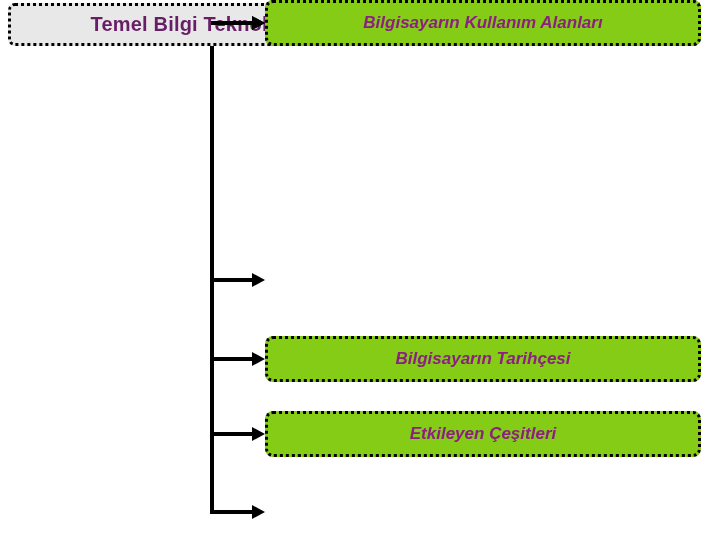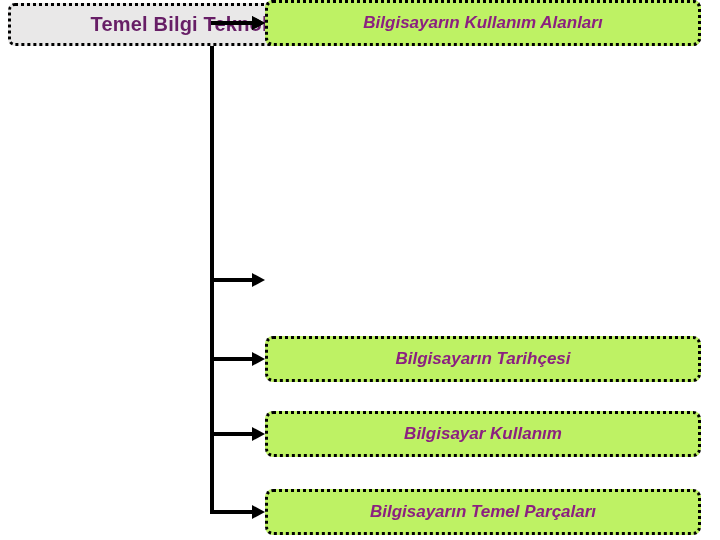--- a/index.html
+++ b/index.html
@@ -76,21 +76,21 @@
     border-bottom: 7px solid transparent;
     border-left: 13px solid #000000;
   }
   .child-box {
     position: absolute;
     left: 265px;
     top: 0;
     width: 436px;
     height: 46px;
     box-sizing: border-box;
-    background: #bef264;
+    background: #84cc16;
     border: 3px dotted #000000;
     border-radius: 8px;
     display: flex;
     align-items: center;
     justify-content: center;
   }
   .child-box span {
     font-size: 17px;
     font-weight: bold;
     font-style: italic;
@@ -119,30 +119,27 @@
     <div class="arrowhead"></div>
     <div class="child-box">
       <span>Bilgisayarın Tarihçesi</span>
     </div>
   </div>
 
   <div class="row">
     <div class="branch"></div>
     <div class="arrowhead"></div>
     <div class="child-box">
-      <span>Bilgisayar Kullanım</span>
+      <span>Etkileyen Çeşitleri</span>
     </div>
   </div>
 
   <div class="row">
     <div class="branch"></div>
     <div class="arrowhead"></div>
-    <div class="child-box">
-      <span>Bilgisayarın Temel Parçaları</span>
-    </div>
   </div>
 
   <div class="row">
     <div class="branch"></div>
     <div class="arrowhead"></div>
     <div class="child-box">
       <span>Bilgisayar Performansını Etkileyen Özellikler</span>
     </div>
   </div>
 

